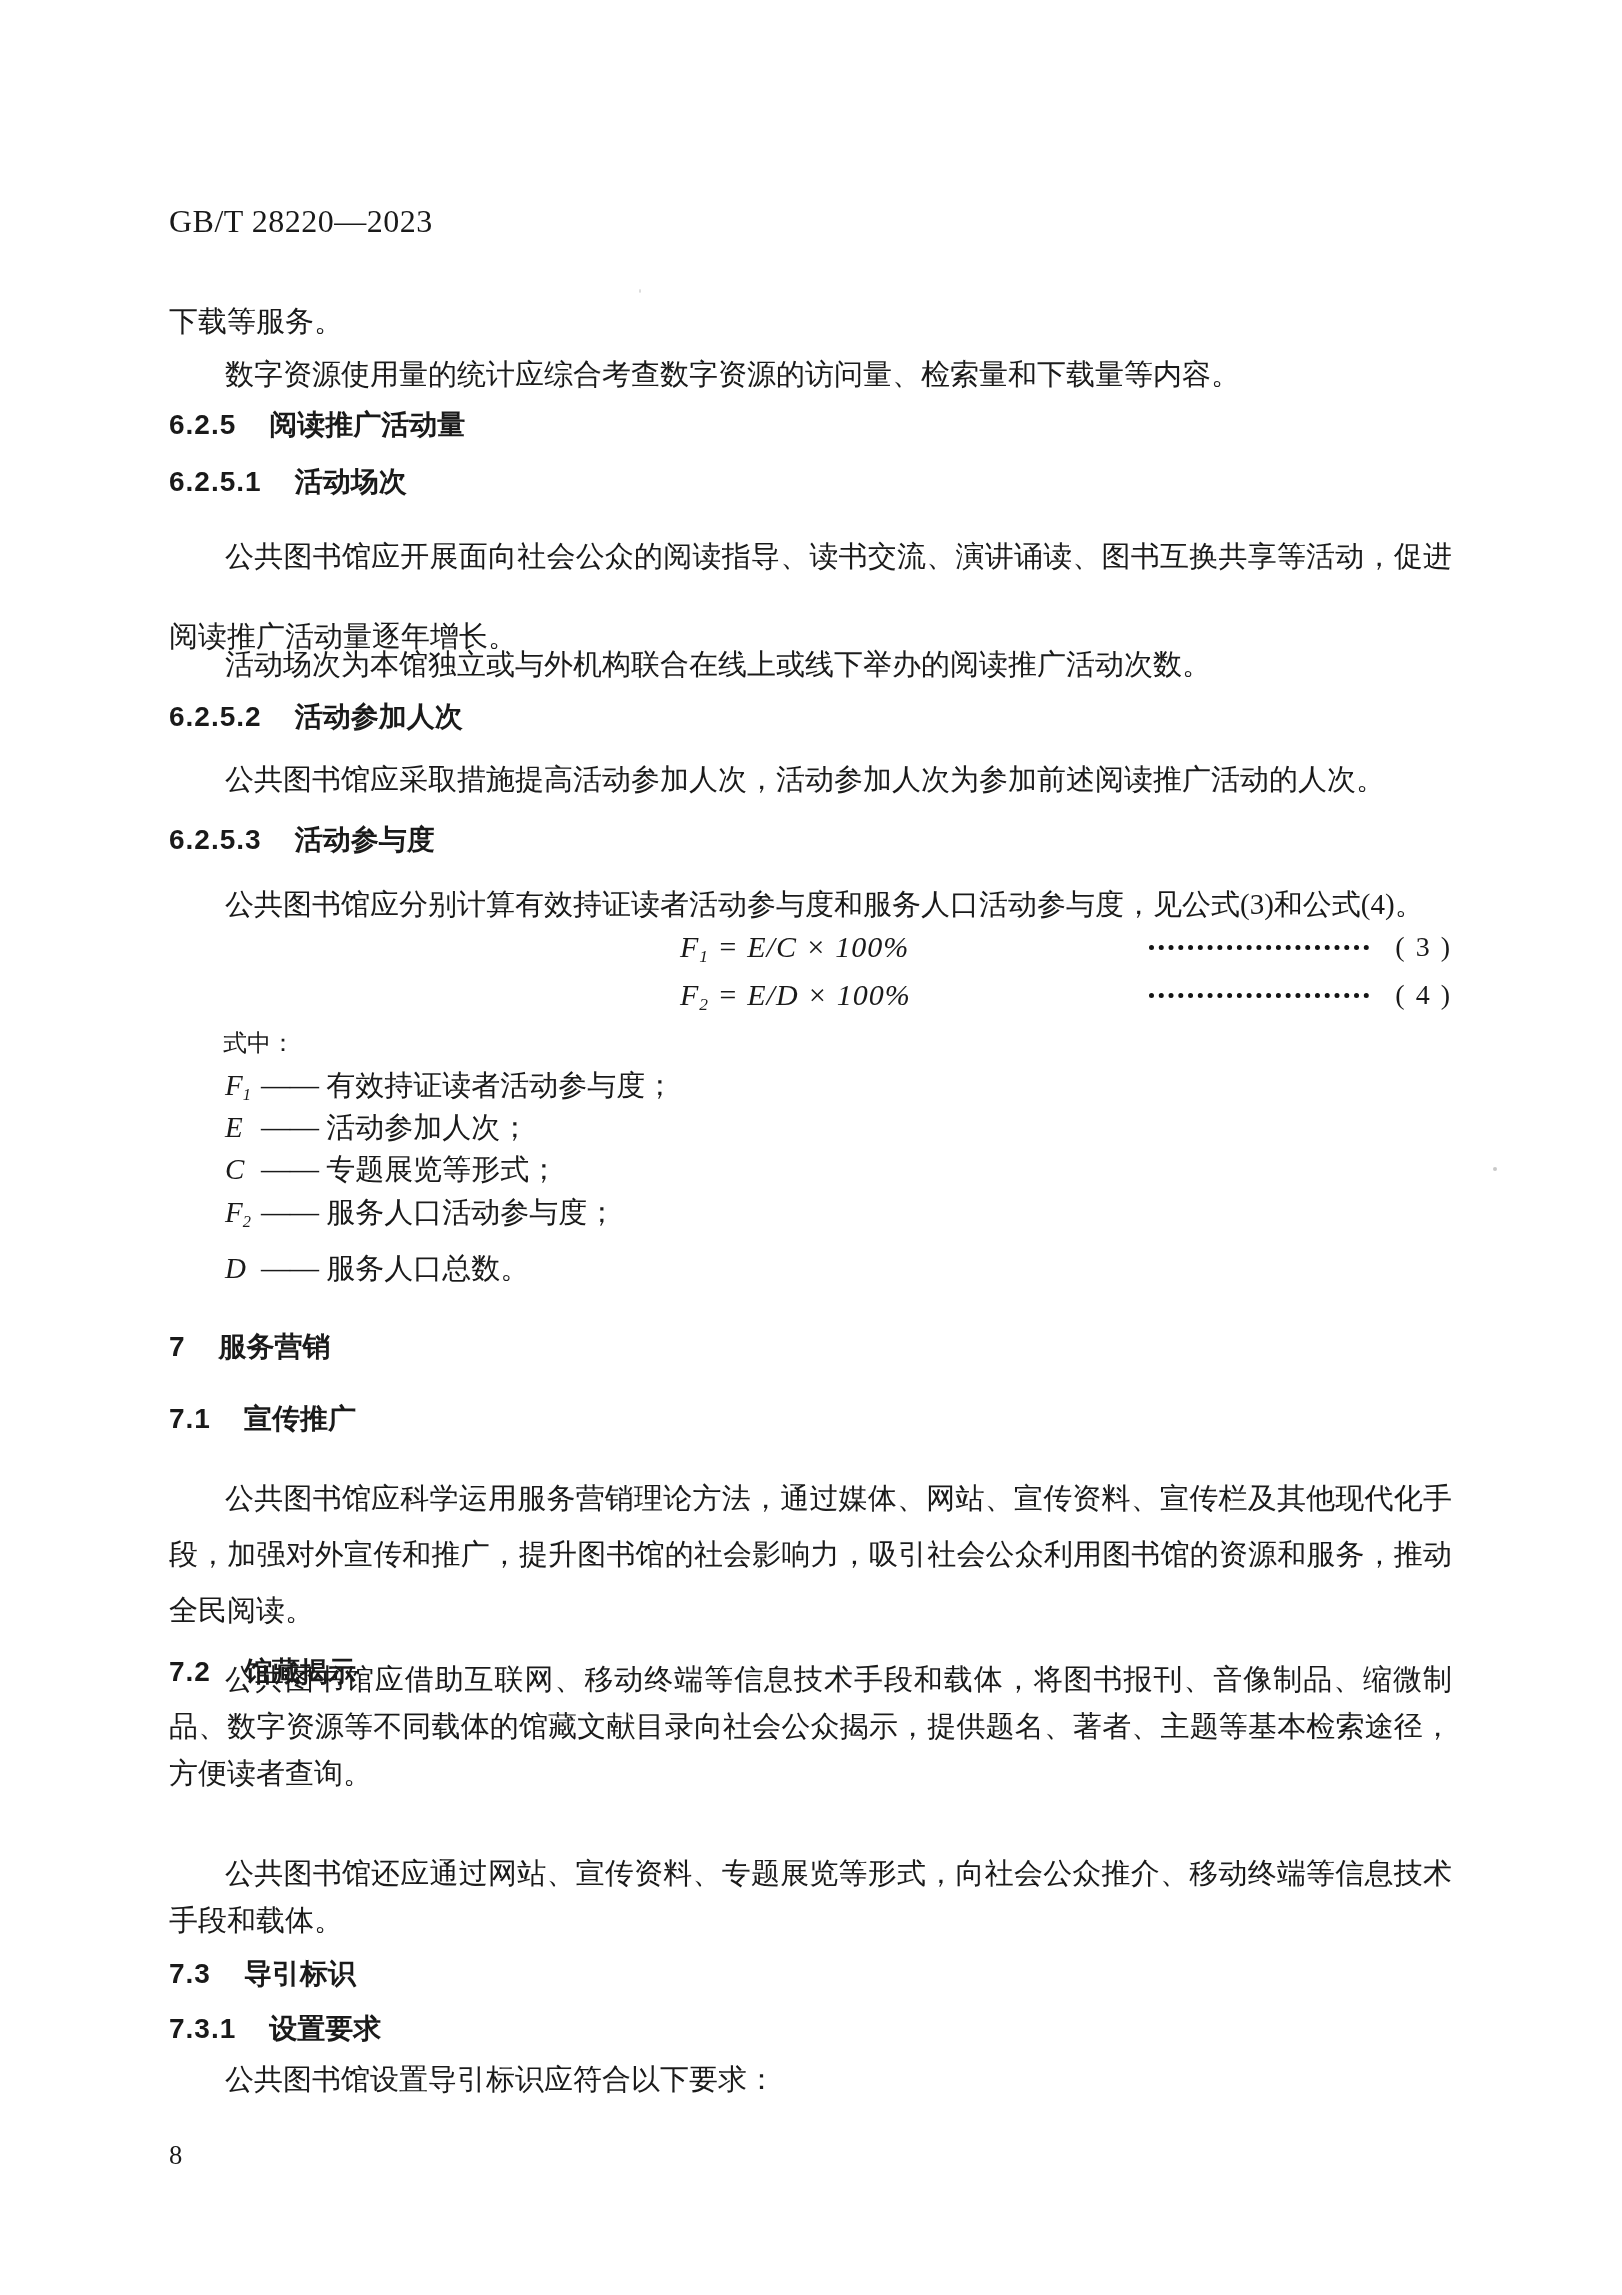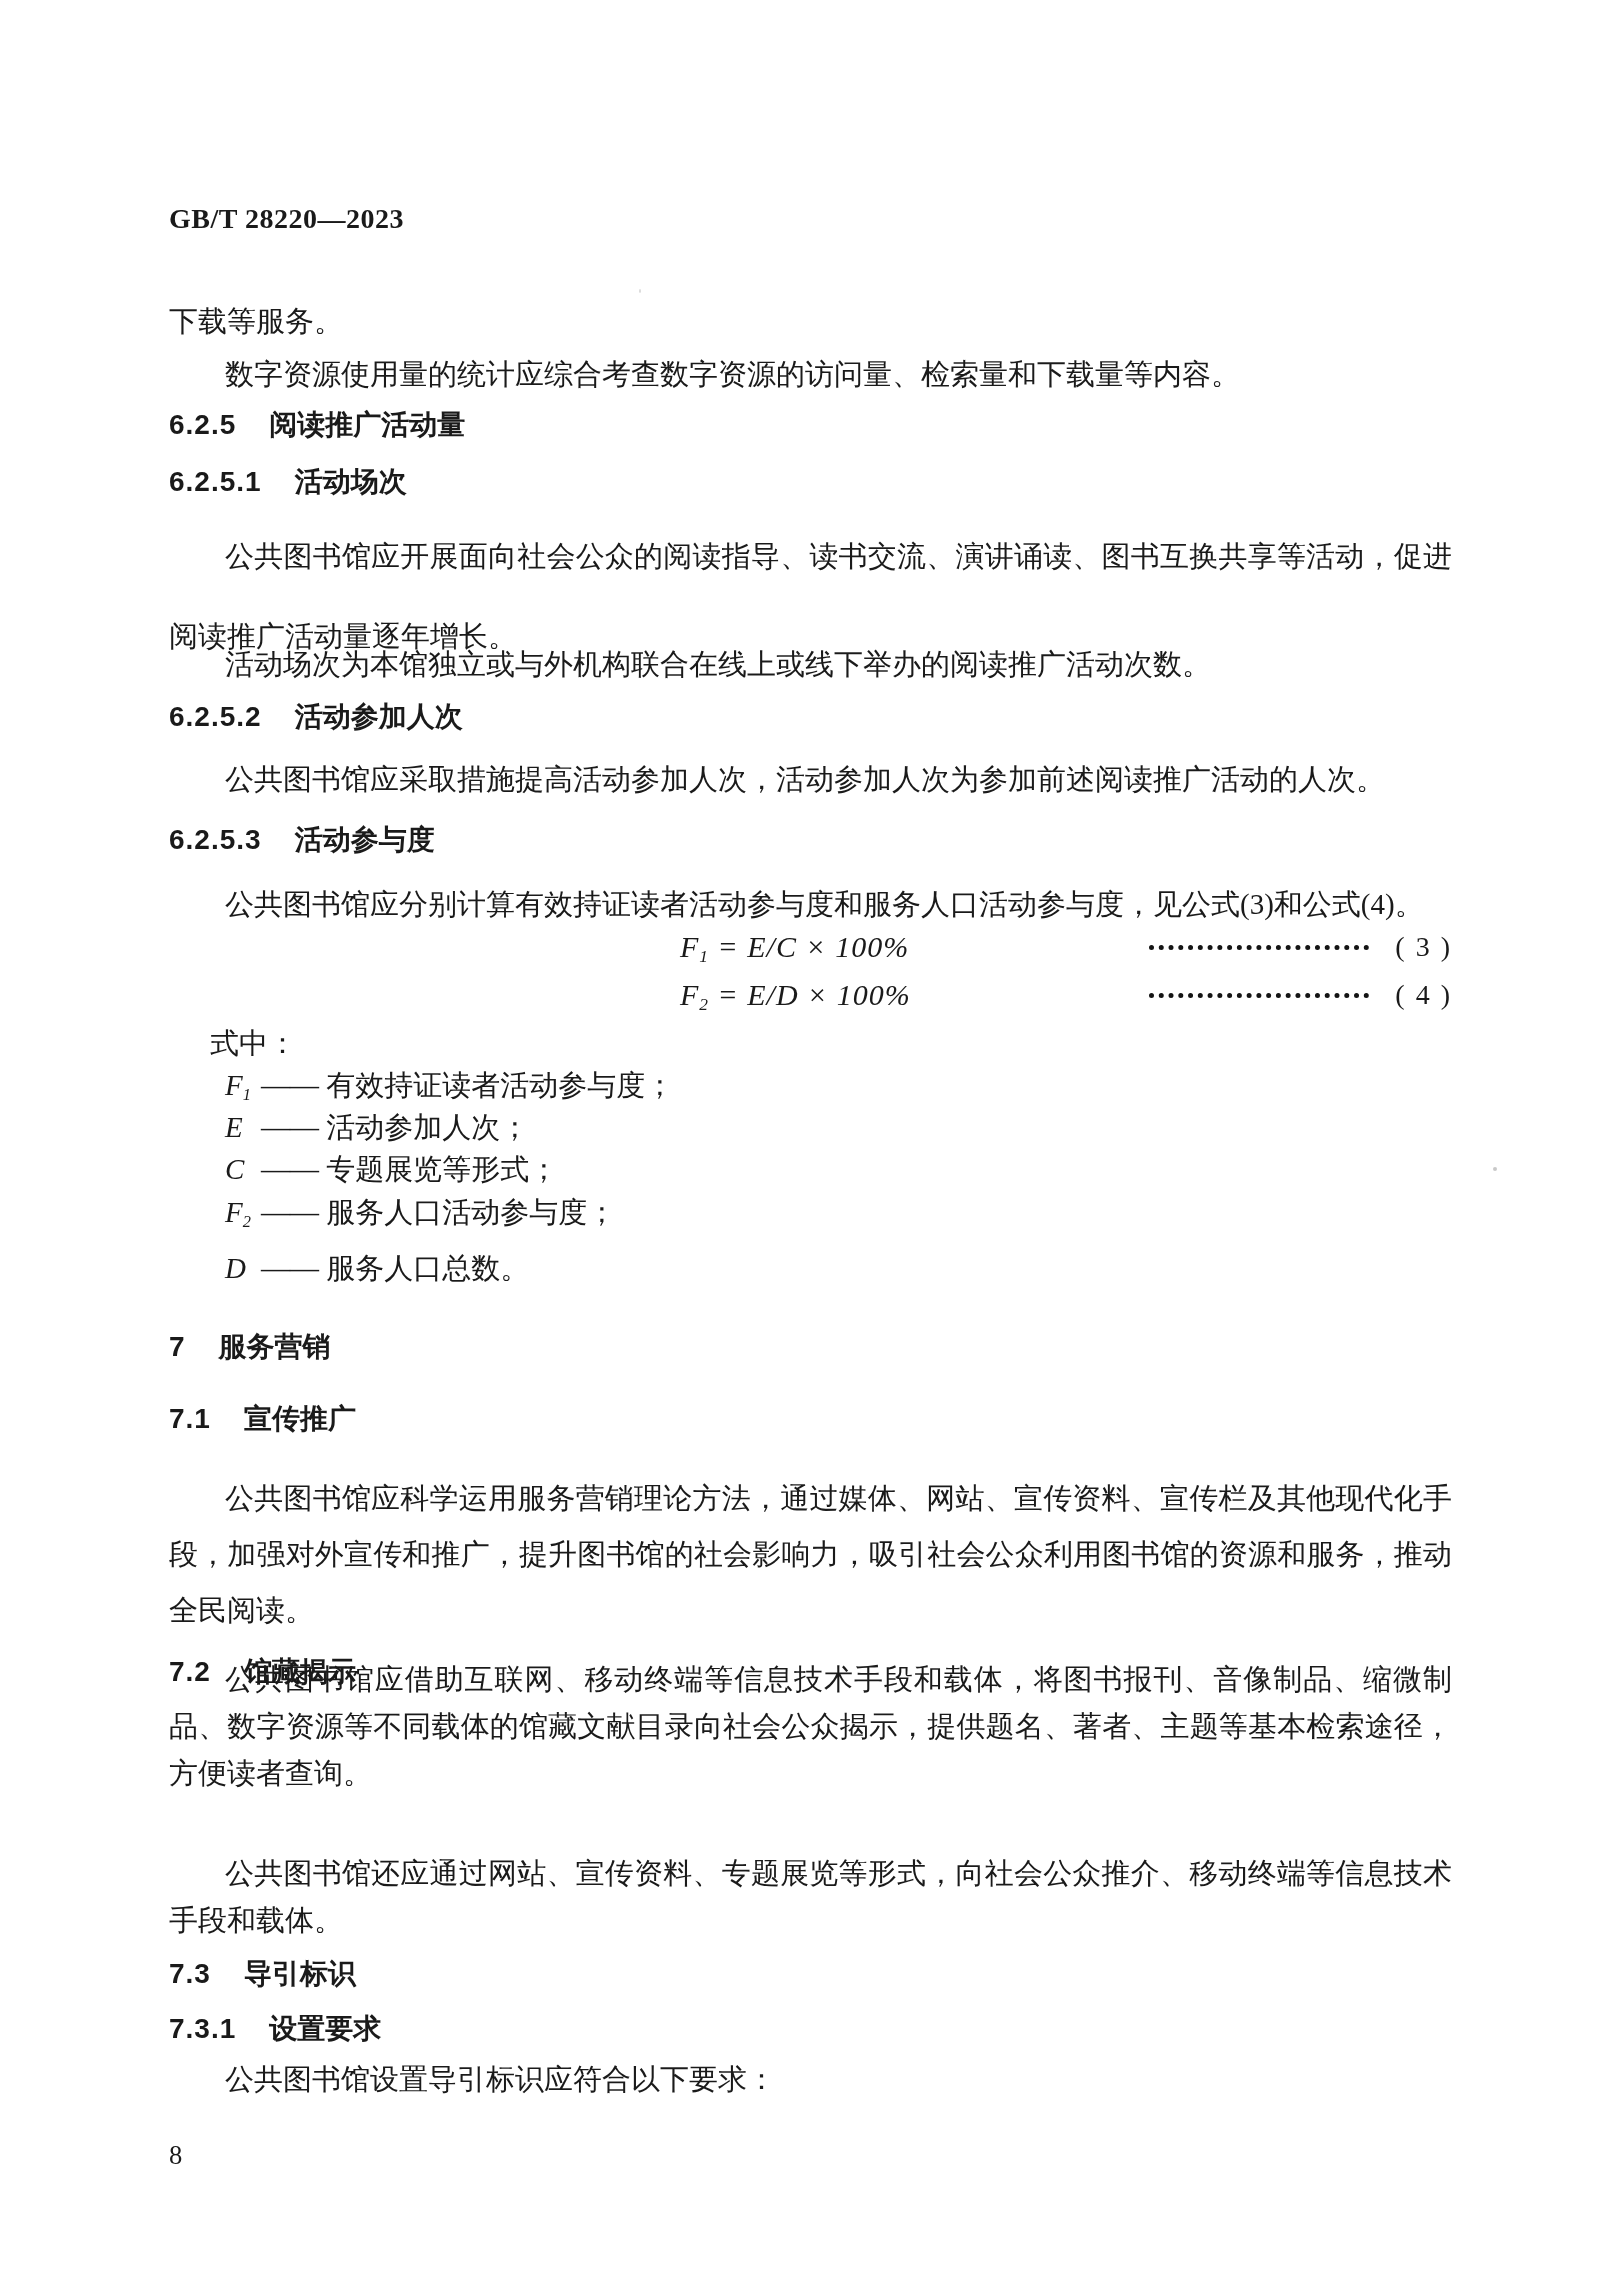--- a/index.html
+++ b/index.html
@@ -9,22 +9,22 @@
     height:2295px;
     background:#ffffff;
     font-family:"Liberation Serif","DejaVu Serif",serif;
     color:#1a1a1a;
     overflow:hidden;
   }
   .blk{position:absolute;left:169px;width:1283px;}
   
   .docnum{
     font-family:"Liberation Serif","DejaVu Serif",serif;
-    font-weight:bold;
-    font-size:28px;
+    font-weight:normal;
+    font-size:32px;
     letter-spacing:0.5px;
   }
   
   .body, .para{
     font-size:29px;
     line-height:33px;
     white-space:normal;
   }
   .para.j{text-align:justify;}
   .indent{text-indent:56px;}
@@ -62,21 +62,21 @@
     position:absolute;
     right:0;
     top:1px;
     width:77px;
     font-size:28px;
     white-space:nowrap;
     text-align:right;
     letter-spacing:2px;
   }
   
-  .where{position:absolute;left:210px;font-size:29px;line-height:33px;}
+  .where{position:absolute;left:223px;font-size:24px;line-height:33px;}
   .def{position:absolute;left:225px;font-size:29px;line-height:33px;white-space:nowrap;}
   .dsym{display:inline-block;width:36px;font-style:italic;font-size:29px;}
   .dsym sub{font-size:16.4px;vertical-align:-4.6px;font-style:italic;}
   .ddash{letter-spacing:0;}
   .dtext{margin-left:7.2px;}
   .pagenum{
     position:absolute;left:169px;top:2140px;
     font-size:26.6px;
   }
   

